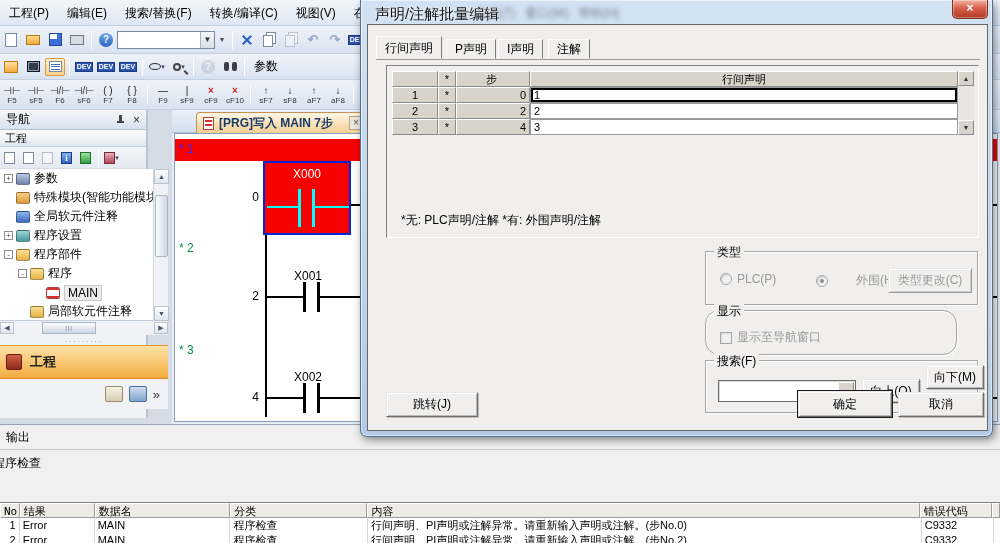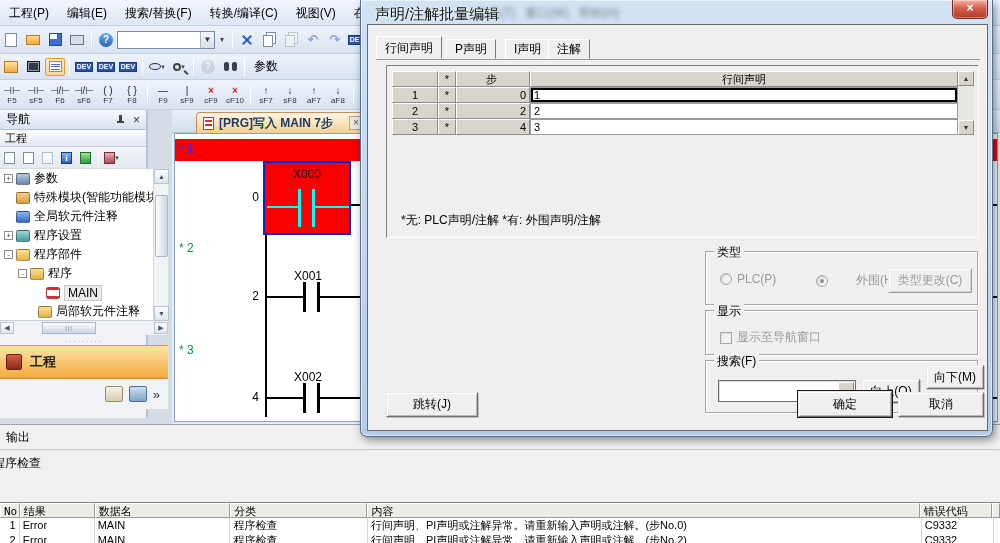--- a/index.html
+++ b/index.html
@@ -91,21 +91,21 @@
   .etab-ico::after{content:"";position:absolute;left:1px;top:6px;width:7px;height:2px;background:#d03030;}
   .etab-label{font-weight:bold;color:#1b3a66;font-size:12px;white-space:nowrap;}
   .etab-x{position:absolute;right:4px;top:3px;width:14px;height:14px;background:#eee8dc;border:1px solid #b0a890;font-size:10px;line-height:12px;text-align:center;color:#555;}
   .canvas{left:2px;top:23px;width:824px;height:289px;background:#fff;border:1px solid #8aa0ba;overflow:hidden;}
   .stline{position:absolute;left:0;width:100%;height:22px;font-size:12px;}
   .banner-red{background:#f70000;}
   .sttext{position:absolute;left:4px;top:3px;}
   .st-blue{color:#2b2bff;} .st-green{color:#00953f;}
   .rail{position:absolute;left:90px;top:27px;width:2px;height:256px;background:#000;}
   .cellsel{position:absolute;left:88px;top:27px;width:88px;height:74px;background:#f70000;border:2px solid #0026d9;}
-  .dev-cyan{position:absolute;top:4px;left:0;width:100%;text-align:center;color:#0f172a;font-size:12px;}
+  .dev-cyan{position:absolute;top:4px;left:0;width:100%;text-align:center;color:#ffffff;font-size:12px;}
   .cbar{position:absolute;width:3px;background:#00ffff;}
   .cwire{position:absolute;height:2px;background:#00ffff;}
   .kbar{position:absolute;width:3px;background:#000;}
   .kwire{position:absolute;height:2px;background:#000;}
   .stepnum{position:absolute;width:36px;text-align:right;font-size:12px;}
   .devlbl{position:absolute;width:56px;text-align:center;font-size:12px;}
   
   .output{left:0;top:424px;width:1000px;height:119px;background:#f0f0f0;border-top:1px solid #9aa3ad;}
   .out-title{position:absolute;left:6px;top:4px;font-size:12px;}
   .out-sub{position:absolute;left:0;top:24px;width:100%;height:95px;background:#f0f0f0;border-top:1px solid #c8c8c8;}
@@ -380,21 +380,21 @@
       <div class="titem" style="padding-left:18px;">
         <span class="texp">-</span>
         <span class="tico" style="background:linear-gradient(#fbe09a,#e7b23f);"></span>
         <span class="tlabel">程序</span>
       </div>
       <div class="titem" style="padding-left:34px;">
         <span class="texp none"></span>
         <span class="tico" style="background:#fff;border:1px solid #b04040;box-shadow:inset 0 -6px 0 -4px #d03030, inset 0 8px 0 -6px #d03030;"></span>
         <span class="tlabel tsel">MAIN</span>
       </div>
-      <div class="titem" style="padding-left:26px;">
+      <div class="titem" style="padding-left:18px;">
         <span class="texp none"></span>
         <span class="tico" style="background:linear-gradient(#fbe09a,#e7b23f);"></span>
         <span class="tlabel">局部软元件注释</span>
       </div>
     </div>
     <div class="abs vscroll">
       <div class="sbb" style="position:absolute;top:0;">▲</div>
       <div class="thumb-v"></div>
       <div class="sbb" style="position:absolute;bottom:0;">▼</div>
     </div>
@@ -501,21 +501,21 @@
 
   <div class="abs dlg">
     <div class="dlg-title">声明/注解批量编辑</div>
     <div class="ghost">工具(T)   窗口(W)   帮助(H)</div>
     <div class="dlg-close">×</div>
     <div class="client">
 
       <div class="tabrow">
         <div class="dtab active" style="left:0;">行间声明</div>
         <div class="dtab" style="left:70px;">P声明</div>
-        <div class="dtab" style="left:129px;">I声明</div>
+        <div class="dtab" style="left:122px;">I声明</div>
         <div class="dtab" style="left:172px;">注解</div>
       </div>
 
       <div class="gridframe">
         <div class="ggrid">
           <div class="grow">
             <div class="gh w0"></div>
             <div class="gh w1">*</div>
             <div class="gh w2" style="text-align:center;">步</div>
             <div class="gh w3" style="text-align:center;">行间声明</div>
@@ -557,21 +557,21 @@
           <span class="rdot"></span>
           <span class="dimtxt">PLC(P)</span>
         </div>
         <div class="radio dim" style="left:110px;top:20px;gap:23px;">
           <span class="rdot on"></span>
           <span class="dimtxt">外围(H)</span>
         </div>
         <div class="b3 dis" style="left:182px;top:16px;width:84px;height:25px;">类型更改(C)</div>
       </div>
 
-      <div class="grp" style="left:337px;top:285px;width:273px;height:45px;">
+      <div class="grp" style="left:337px;top:285px;width:252px;height:45px;border-radius:14px;">
         <span class="glab">显示</span>
         <div class="radio dim" style="left:14px;top:18px;">
           <span class="cbox"></span>
           <span class="dimtxt">显示至导航窗口</span>
         </div>
       </div>
 
       <div class="grp" style="left:337px;top:335px;width:273px;height:53px;">
         <span class="glab">搜索(F)</span>
         <div class="dcombo" style="left:12px;top:19px;width:138px;height:22px;">

